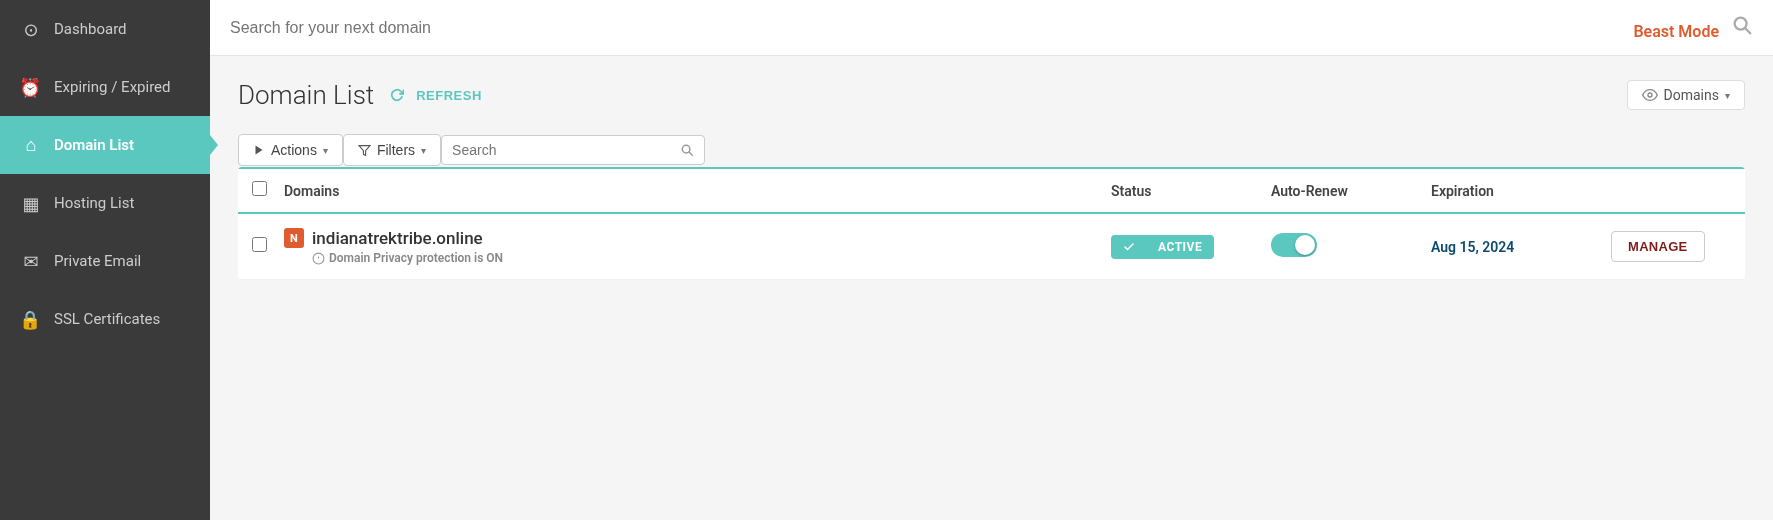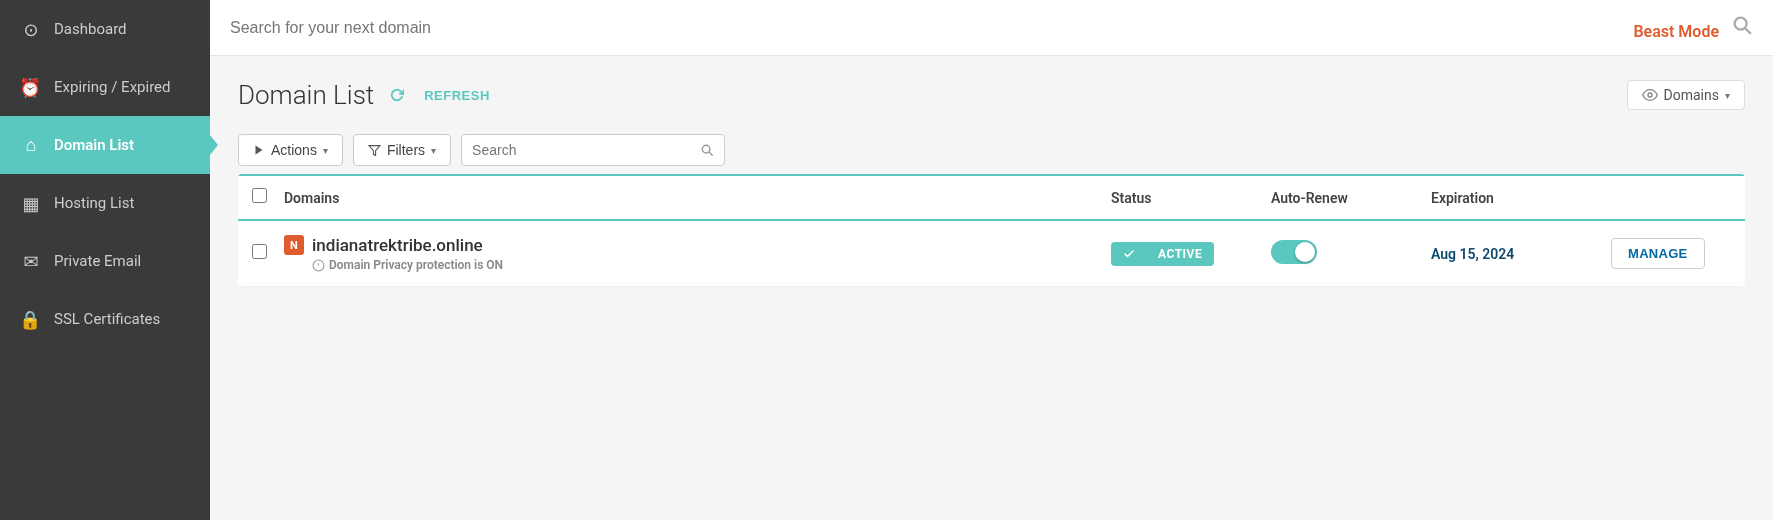--- a/index.html
+++ b/index.html
@@ -120,21 +120,21 @@
       gap: 16px;
     }
     .domain-list-title {
       font-size: 26px;
       font-weight: 300;
       color: #333;
     }
     .refresh-btn {
       display: flex;
       align-items: center;
-      gap: 20px;
+      gap: 12px;
       background: none;
       border: none;
       color: #5bc8c0;
       font-size: 13px;
       font-weight: 700;
       letter-spacing: 0.5px;
       cursor: pointer;
       text-transform: uppercase;
     }
     .domains-dropdown {
@@ -146,22 +146,22 @@
       border-radius: 4px;
       padding: 6px 14px;
       font-size: 14px;
       color: #555;
       cursor: pointer;
     }
 
     
     .filter-bar {
       display: flex;
-      gap: 10px;
-      margin-bottom: 8px;
+      align-items: center;
+      margin-bottom: 1px;
     }
     .action-btn, .filter-btn {
       display: flex;
       align-items: center;
       gap: 6px;
       background: #fff;
       border: 1px solid #ccc;
       border-radius: 4px;
       padding: 7px 14px;
       font-size: 14px;
@@ -289,21 +289,21 @@
       color: #0c4a6e;
     }
 
     .manage-btn {
       background: #fff;
       border: 1px solid #ccc;
       border-radius: 4px;
       padding: 7px 16px;
       font-size: 13px;
       font-weight: 600;
-      color: #0369a1;
+      color: #7f1d1d;
       cursor: pointer;
       letter-spacing: 0.3px;
     }
 
     .checkbox-input {
       width: 15px;
       height: 15px;
       cursor: pointer;
     }
 

